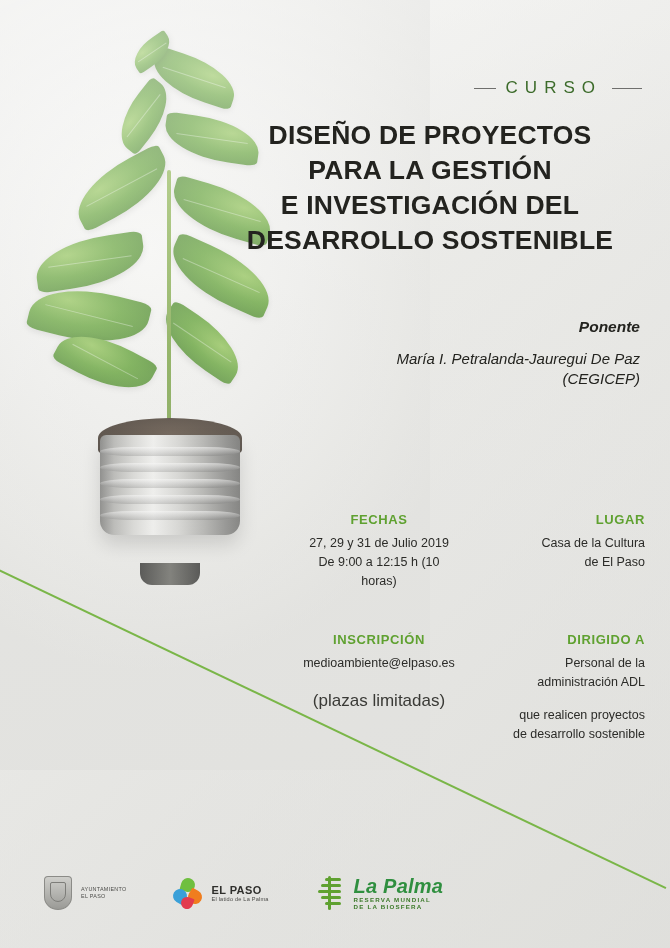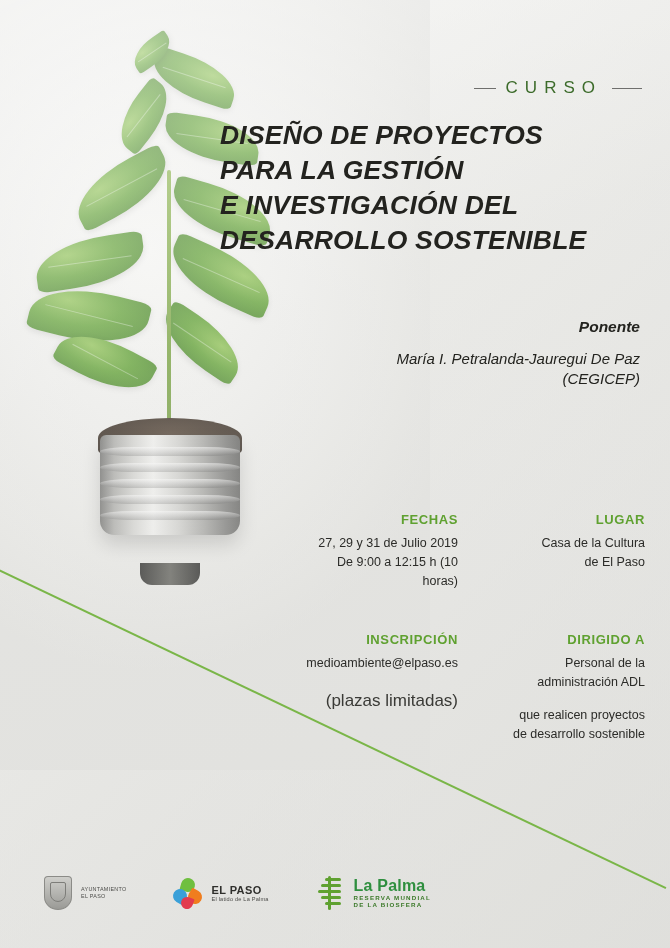--- a/index.html
+++ b/index.html
@@ -161,22 +161,21 @@
     width: 30px;
     height: 1px;
     background: #6f6f6d;
   }
 
   .title {
     position: absolute;
     right: 30px;
     top: 118px;
     width: 420px;
-    text-align: left;
-    font-style: italic;
+    text-align: center;
     font-weight: bold;
     font-size: 26.5px;
     line-height: 1.32;
     color: #23231f;
     letter-spacing: 0.2px;
   }
 
   .speaker-block {
     position: absolute;
     right: 30px;
@@ -206,21 +205,21 @@
   }
   .info-row {
     display: flex;
     justify-content: space-between;
     gap: 24px;
   }
   .info-col {
     width: 158px;
     text-align: right;
   }
-  .info-col.left { text-align: right; }
+  .info-col.left { text-align: center; }
   .info-head {
     color: #5fa130;
     font-size: 13px;
     font-weight: bold;
     letter-spacing: 0.6px;
     margin-bottom: 7px;
   }
   .info-body {
     font-size: 12.5px;
     line-height: 1.5;
@@ -309,21 +308,22 @@
   .pl-bar {
     position: absolute;
     height: 3.4px;
     border-radius: 2px;
     background: #5fa130;
   }
   .palma-text {
     line-height: 1.1;
   }
   .palma-title {
-    font-size: 16px;
+    font-size: 20px;
+    font-style: italic;
     font-weight: bold;
     color: #2f8f3f;
     letter-spacing: 0.2px;
   }
   .palma-sub1 {
     font-size: 6.2px;
     font-weight: bold;
     color: #3c7a2a;
     letter-spacing: 1.2px;
   }

